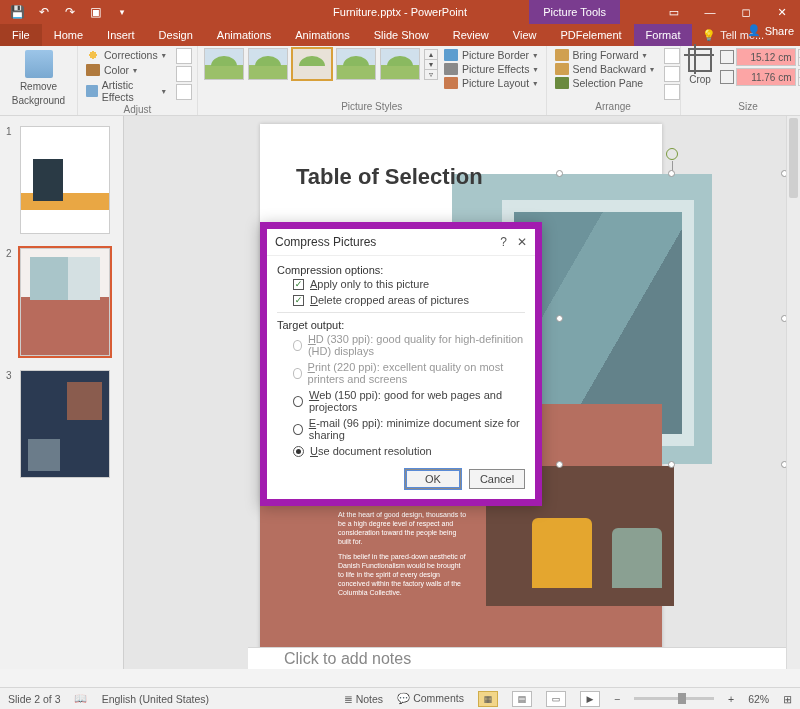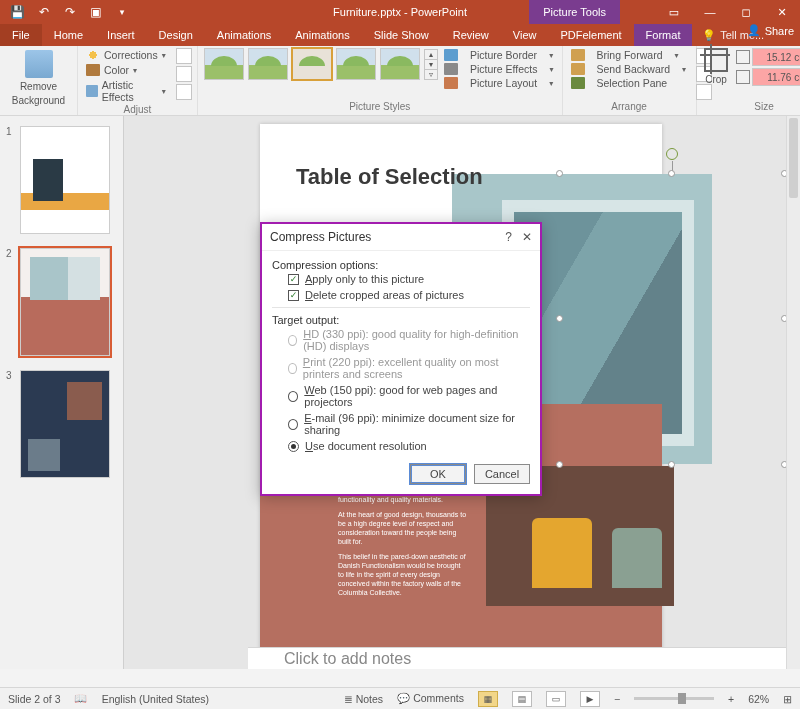--- a/index.html
+++ b/index.html
@@ -40,21 +40,21 @@
 
   .styles-gallery { display: flex; gap: 4px; align-items: center; }
   .style-thumb { width: 40px; height: 32px; border: 1px solid #c9c9c9; background: linear-gradient(#d0e0ec 55%,#9bc069 55%); position: relative; }
   .style-thumb::after { content:""; position:absolute; top:22%; left:15%; width:70%; height:35%; background:#8ab960; border-radius:50% 50% 0 0 / 100% 100% 0 0; }
   .style-thumb.sel { outline: 2px solid #d8a03a; outline-offset: -1px; background: #e8e2d8; }
   .gallery-spinner { display:flex; flex-direction:column; width:14px; border:1px solid #c5c5c5; }
   .gallery-spinner div { flex:1; text-align:center; font-size:8px; border-top:1px solid #c5c5c5; line-height:9px;}
   .gallery-spinner div:first-child{border-top:none;}
 
   .pic-opts, .arrange-col { display:flex; flex-direction:column; gap:0px; }
-  .opt-row { display:flex; align-items:center; gap:12px; font-size:10.5px; padding:1px 2px; white-space:nowrap;}
+  .opt-row { display:flex; align-items:center; gap:4px; font-size:10.5px; padding:1px 2px; white-space:nowrap;}
   .opt-icn { width:14px; height:12px; background:#5c9dcf; border-radius:1px; }
   .drop-caret { font-size:8px; color:#666; }
 
   .size-group { display:flex; align-items:flex-start; gap:6px; }
   .crop-btn { display:flex; flex-direction:column; align-items:center; width:36px; font-size:10px; }
   .crop-icon { width:24px; height:24px; border:2px solid #666; position:relative; margin-bottom:2px;}
   .crop-icon::before{content:"";position:absolute;top:-6px;left:4px;width:2px;height:30px;background:#666;}
   .crop-icon::after{content:"";position:absolute;left:-6px;top:4px;height:2px;width:30px;background:#666;}
   .size-fields { display:flex; flex-direction:column; gap:2px; }
   .size-row { display:flex; align-items:center; gap:2px; }
@@ -101,21 +101,21 @@
   .handle { position:absolute; width:7px; height:7px; background:#fff; border:1px solid #999; border-radius:50%;}
   .h-tl{top:-4px;left:-4px;} .h-tr{top:-4px;right:-4px;} .h-bl{bottom:-4px;left:-4px;} .h-br{bottom:-4px;right:-4px;}
   .h-t{top:-4px;left:50%;margin-left:-4px;} .h-b{bottom:-4px;left:50%;margin-left:-4px;}
   .h-l{top:50%;left:-4px;margin-top:-4px;} .h-r{top:50%;right:-4px;margin-top:-4px;}
   .rot{position:absolute;top:-26px;left:50%;margin-left:-6px;width:12px;height:12px;border:1px solid #7a9a3e;border-radius:50%;}
   .rot::after{content:"";position:absolute;top:12px;left:5px;width:1px;height:10px;background:#999;}
 
   .notes-pane { height:22px; background:#fff; border-top:1px solid #d6d6d6; position:absolute; bottom:0; left:124px; right:14px; display:flex; align-items:center; padding-left:36px; color:#888; font-size:16px;}
 
   
-  .dialog { position:absolute; top:222px; left:260px; width:282px; background:#fff; border:2px solid #a21caf; box-shadow:0 2px 14px rgba(0,0,0,.25); z-index:50; font-size:11px; color:#444;}
+  .dialog { position:absolute; top:222px; left:260px; width:282px; background:#fff; border:7px solid #a21caf; box-shadow:0 2px 14px rgba(0,0,0,.25); z-index:50; font-size:11px; color:#444;}
   .dlg-title { display:flex; align-items:center; justify-content:space-between; padding:6px 8px; font-size:12px; color:#333; border-bottom:1px solid #eee;}
   .dlg-title-right { display:flex; gap:10px; color:#555; font-size:12px;}
   .dlg-body { padding:6px 10px 10px 10px; }
   .dlg-section { font-size:11px; color:#333; margin-top:2px; }
   .opt { display:flex; align-items:center; gap:6px; padding:2px 0 2px 16px; font-size:11px; }
   .opt.disabled { color:#999; }
   .opt u { text-decoration: underline; text-decoration-color: currentColor; }
   .chk { width:11px; height:11px; border:1px solid #555; display:flex; align-items:center; justify-content:center; font-size:9px; color:#2a7a2a;}
   .rad { width:11px; height:11px; border:1px solid #555; border-radius:50%; display:flex; align-items:center; justify-content:center;}
   .rad.sel::after{content:"";width:5px;height:5px;background:#333;border-radius:50%;}

